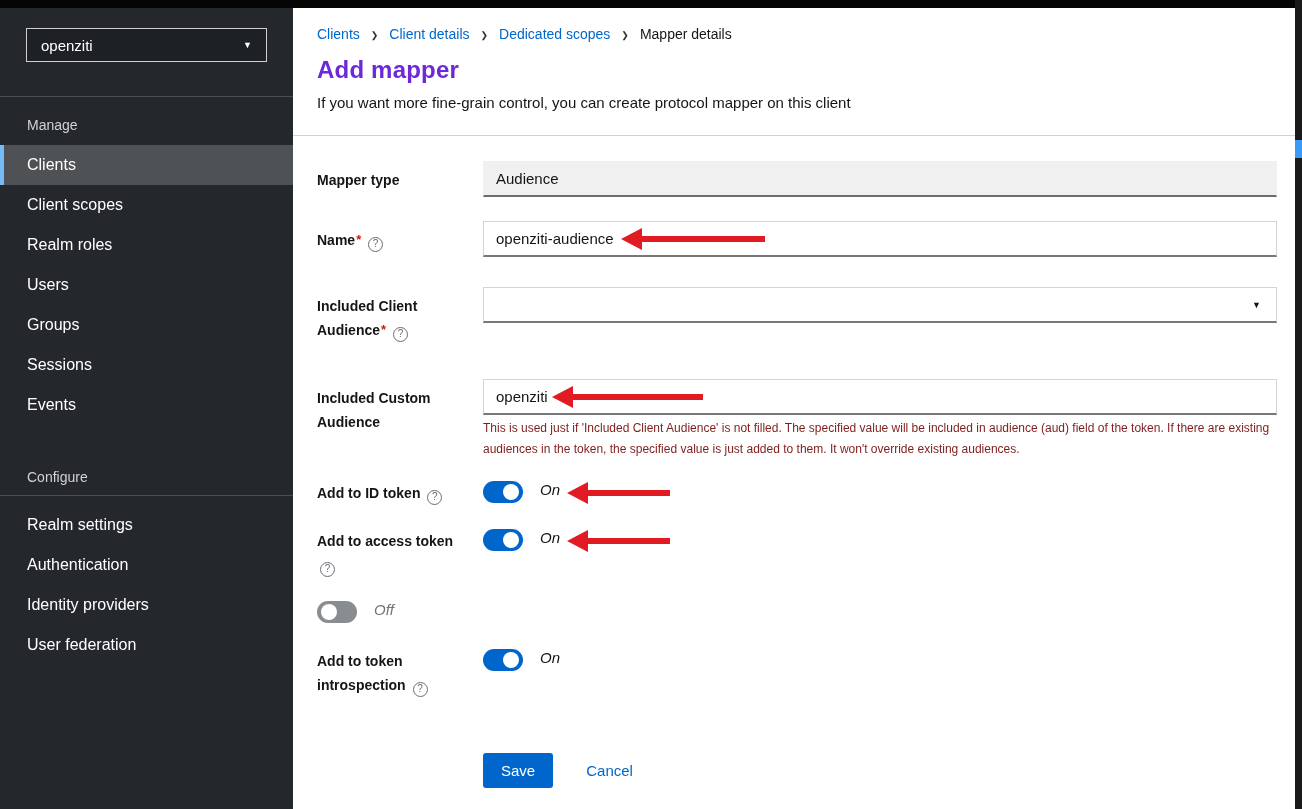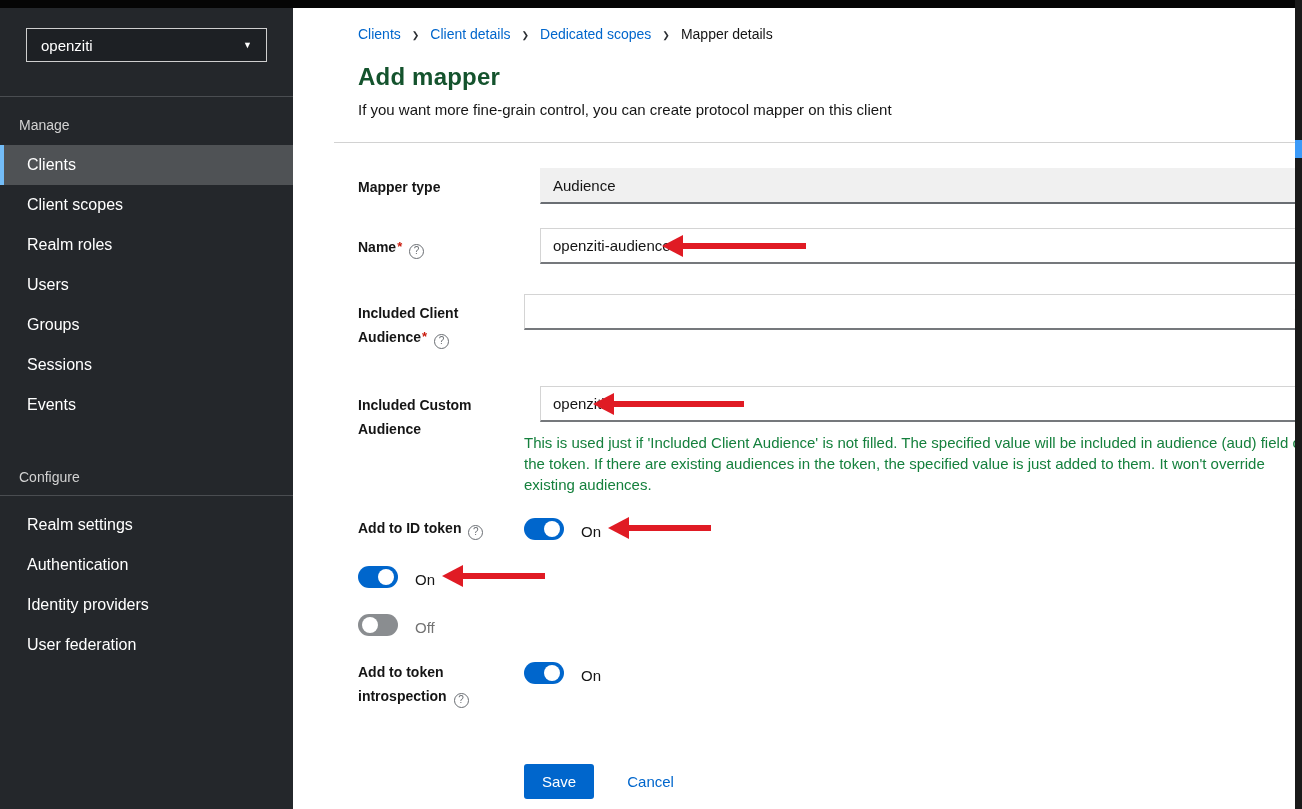--- a/index.html
+++ b/index.html
@@ -5,51 +5,51 @@
   * { box-sizing: border-box; }
   html, body { margin: 0; padding: 0; }
   body {
     width: 1302px; height: 809px;
     font-family: "Liberation Sans", sans-serif;
     background: #ffffff; color: #151515;
     overflow: hidden; position: relative;
   }
   
   .masthead { height: 8px; width: 100%; background: #050505; }
-  .layout { display: flex; height: 801px; gap: 41px; }
+  .layout { display: flex; height: 801px; }
 
   
   .sidebar { width: 293px; flex: 0 0 293px; background: #24272b; overflow: hidden; }
   .realm-selector {
     margin: 20px 26px 0 26px; height: 34px;
     border: 1px solid #cfcfcf; background: #1d2024; color: #fff;
     display: flex; align-items: center; justify-content: space-between;
     padding: 0 14px; font-size: 15px; cursor: pointer;
   }
   .realm-caret { font-size: 9px; line-height: 1; color: #fff; }
   .nav-divider { border-top: 1px solid #4a4d51; margin-top: 34px; }
   .nav-divider.configure-div { margin-top: 0; }
-  .nav-section-title { font-size: 14px; color: #d2d2d2; padding: 20px 0 12px 19px; }
+  .nav-section-title { font-size: 14px; color: #d2d2d2; padding: 20px 0 12px 27px; }
   .nav-section-title.configure { padding-top: 44px; padding-bottom: 10px; }
   .nav-item {
     height: 40px; display: flex; align-items: center;
     padding-left: 23px; border-left: 4px solid transparent;
     font-size: 16px; color: #ffffff; cursor: pointer;
   }
   .nav-item.active { background: #4f5255; border-left-color: #73bcf7; }
   .nav-list.configure-list { margin-top: 9px; }
 
   
   main { flex: 1 1 auto; background: #fff; position: relative; }
   .page-header { padding: 18px 25px 24px 24px; border-bottom: 1px solid #d2d2d2; }
   .breadcrumb { display: flex; align-items: center; gap: 11px; font-size: 14px; }
   .breadcrumb a { color: #0066cc; text-decoration: none; cursor: pointer; }
   .crumb-sep { font-size: 9px; color: #2b2e33; padding-top: 1px; }
   .crumb-current { color: #151515; }
-  .page-title { font-size: 24px; font-weight: 700; letter-spacing: .2px; margin-top: 21px; color: #14532d; }
+  .page-title { font-size: 24px; font-weight: 700; letter-spacing: .2px; margin-top: 14px; color: #6d28d9; }
   .page-subtitle { font-size: 15px; margin-top: 10px; color: #151515; }
 
   .form-area { padding: 25px 0 0 24px; }
   .form-row { display: grid; grid-template-columns: 166px 794px; }
   .form-label {
     font-size: 14px; font-weight: 700; line-height: 24px;
     padding-right: 20px; padding-top: 7px; color: #151515;
   }
   .toggle-row .form-label { padding-top: 0; }
   .req { color: #c9190b; font-size: 13px; vertical-align: top; padding-left: 1px; }
@@ -59,33 +59,32 @@
     align-items: center; justify-content: center;
     font-size: 10px; font-weight: 400; color: #6a6e73;
     vertical-align: -2px; cursor: pointer;
   }
   .field-wrap { position: relative; }
   .text-input {
     width: 100%; height: 36px; padding: 0 12px;
     font-family: inherit; font-size: 15px; color: #151515;
     background: #fff; border: 1px solid #d4d4d4; border-bottom: 2px solid #75787c;
     outline: none;
-    margin-left: 16px;
   }
   .text-input.readonly { background: #f0f0f0; border-color: #f0f0f0; border-bottom-color: #6a6e73; }
   .select-box {
     height: 36px; background: #fff;
     border: 1px solid #d4d4d4; border-bottom: 2px solid #75787c;
     display: flex; align-items: center; justify-content: flex-end;
     padding-right: 15px; cursor: pointer;
   }
   .select-caret { font-size: 9px; color: #151515; }
-  .help-text { font-size: 15px; color: #15803d; line-height: 21px; margin-top: 10px; }
-
-  .switch-field { display: flex; align-items: flex-end; gap: 17px; position: relative; height: 24px; }
+  .help-text { font-size: 12px; color: #7f1d1d; line-height: 21px; margin-top: 3px; }
+
+  .switch-field { display: flex; align-items: flex-start; gap: 17px; position: relative; height: 24px; font-style: italic; }
   .switch { width: 40px; height: 22px; border-radius: 11px; position: relative; cursor: pointer; flex: 0 0 40px; }
   .switch.on { background: #0066cc; }
   .switch.off { background: #8a8d90; }
   .switch .knob { position: absolute; top: 3px; width: 16px; height: 16px; border-radius: 50%; background: #fff; }
   .switch.on .knob { right: 4px; }
   .switch.off .knob { left: 4px; }
   .switch-state { font-size: 15px; color: #151515; }
   .switch-state.off { color: #737373; }
 
   
@@ -246,20 +245,24 @@
         <div class="switch-field">
           <div class="switch on">
               <div class="knob"></div>
             </div>
           <span class="switch-state">On</span>
           <div class="red-arrow arrow-toggle"></div>
         </div>
       </div>
 
       <div class="form-row toggle-row mb-24">
+        <div class="form-label">
+          <span>Add to access token</span>
+          <span class="q-icon">?</span>
+        </div>
         <div class="switch-field">
           <div class="switch on">
               <div class="knob"></div>
             </div>
           <span class="switch-state">On</span>
           <div class="red-arrow arrow-toggle"></div>
         </div>
       </div>
 
       <div class="form-row toggle-row mb-24">

